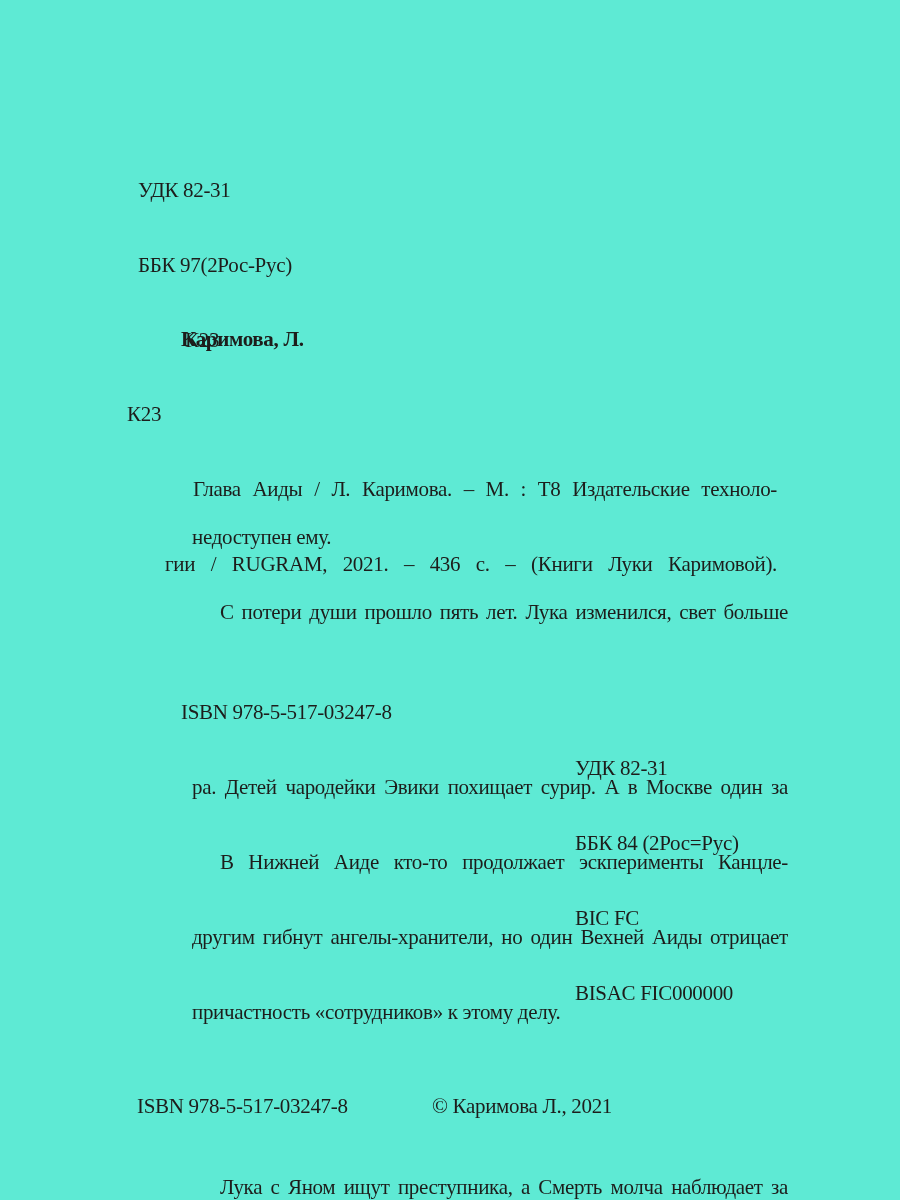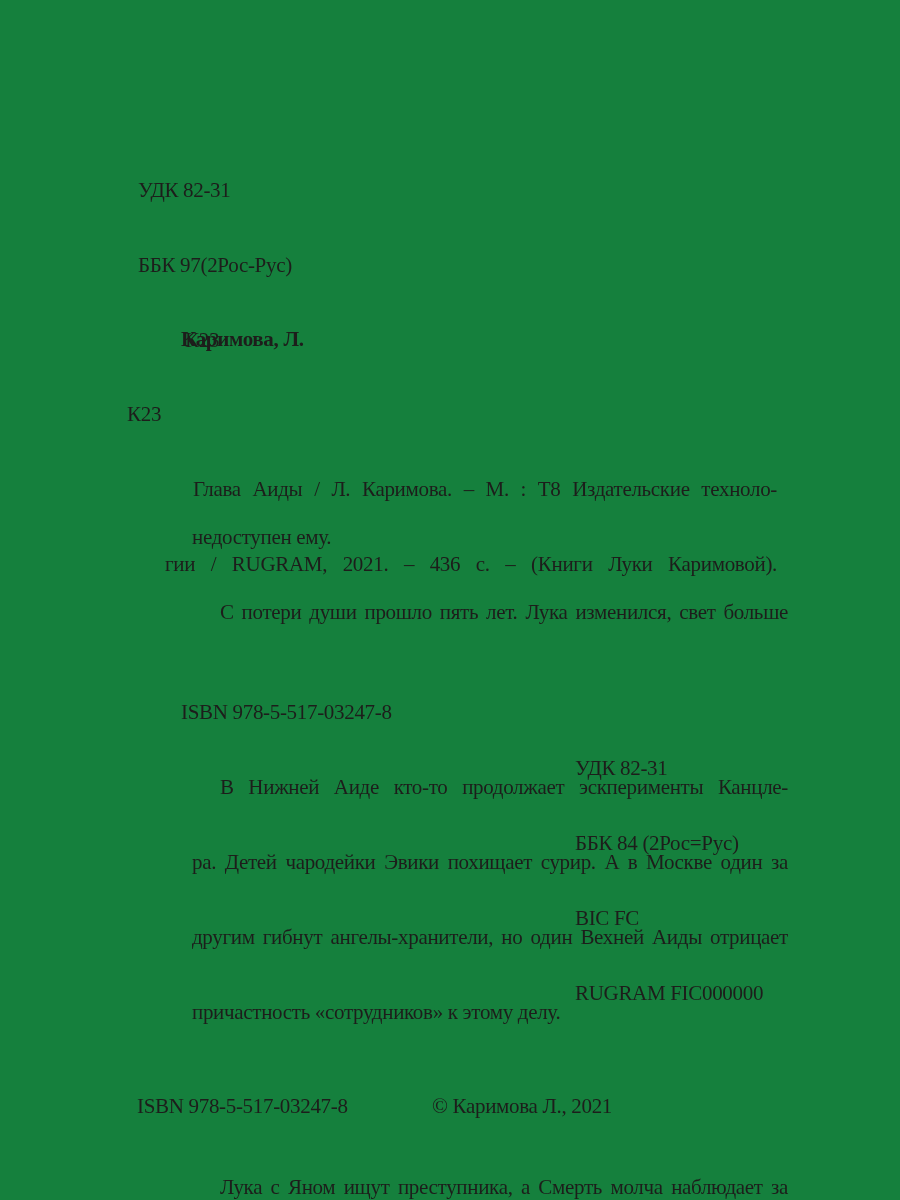--- a/index.html
+++ b/index.html
@@ -1,21 +1,21 @@
 <!DOCTYPE html>
 <html><head>
 <meta charset="utf-8">
 <style>
   html, body { margin: 0; padding: 0; background: #e8e8e8; }
   .page {
     position: relative;
     width: 900px;
     height: 1200px;
     margin: 0 auto;
-    background: #15803d;
+    background: #5eead4;
     font-family: "Liberation Serif", "DejaVu Serif", serif;
     color: #1d1d1b;
     overflow: hidden;
   }
   .t {
     font-size: 21px;
     line-height: 25px;
     letter-spacing: -0.015em;
     white-space: pre-wrap;
   }
@@ -67,39 +67,39 @@
     </div>
     <div class="isbn">ISBN 978-5-517-03247-8</div>
   </div>
 
   <div class="abs t annotation">
     <div>
       <div class="line last">недоступен ему.</div>
       <div class="line first">С потери души прошло пять лет. Лука изменился, свет больше</div>
     </div>
     <div>
+      <div class="line">ра. Детей чародейки Эвики похищает сурир. А в Москве один за</div>
       <div class="line first">В Нижней Аиде кто-то продолжает эскперименты Канцле-</div>
-      <div class="line">ра. Детей чародейки Эвики похищает сурир. А в Москве один за</div>
       <div class="line">другим гибнут ангелы-хранители, но один Вехней Аиды отрицает</div>
       <div class="line last">причастность «сотрудников» к этому делу.</div>
     </div>
     <div>
       <div class="line first">Лука с Яном ищут преступника, а Смерть молча наблюдает за</div>
       
       
       
       
     </div>
   </div>
 
   <div class="abs t class-codes">
     <div>УДК 82-31</div>
     <div>ББК 84 (2Рос=Рус)</div>
     <div>BIC FC</div>
-    <div>RUGRAM FIC000000</div>
+    <div>BISAC FIC000000</div>
   </div>
 
   <div class="abs t copyright">
     <div>© Каримова Л., 2021</div>
     
   </div>
 
   <div class="abs t footer-isbn">ISBN 978-5-517-03247-8</div>
 
 </div>

